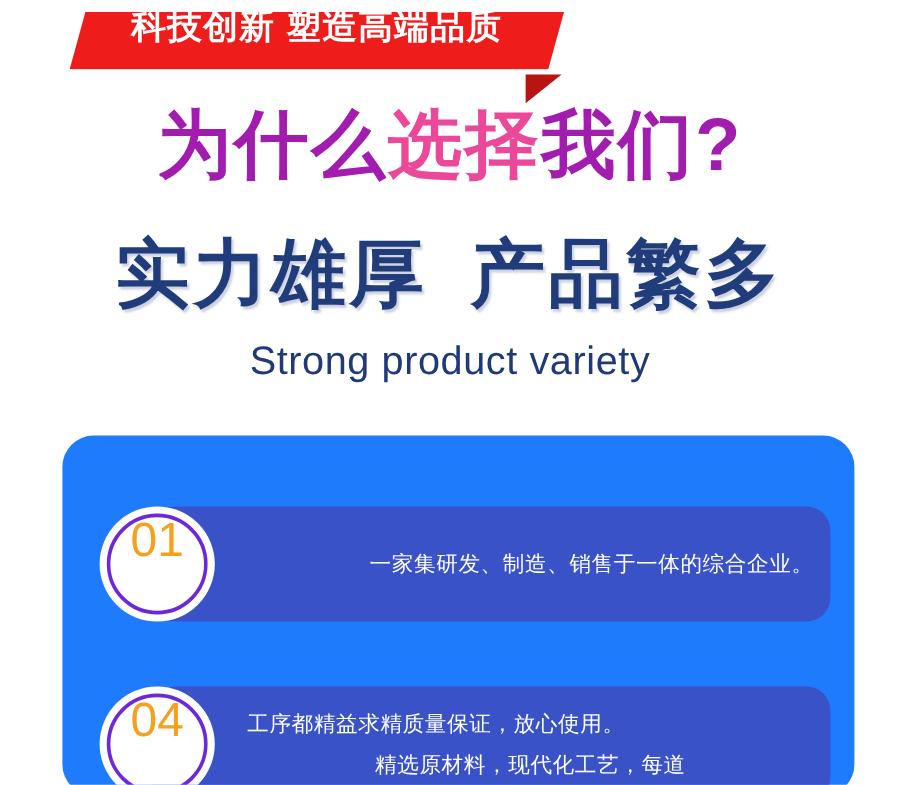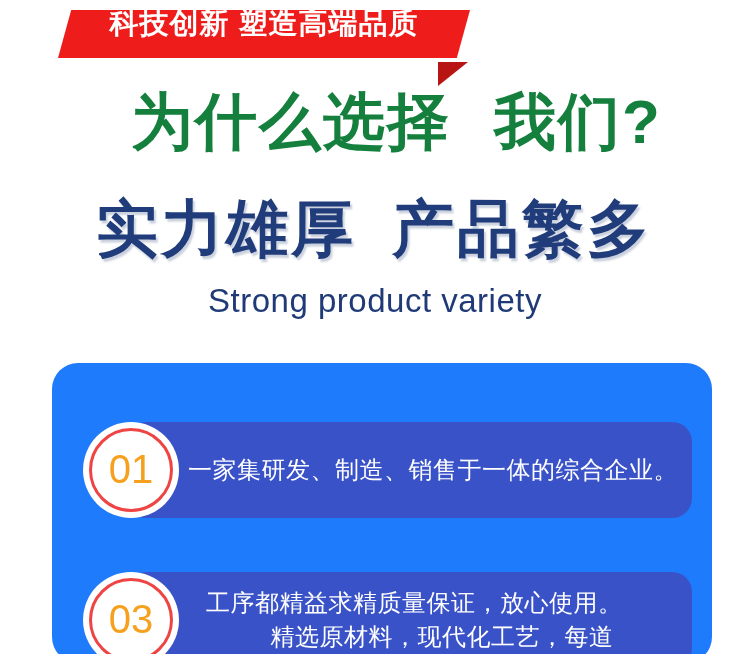--- a/index.html
+++ b/index.html
@@ -68,22 +68,22 @@
     left: 0;
     top: 86px;
     width: 750px;
     text-align: center;
     font-size: 62px;
     font-weight: bold;
     line-height: 72px;
     letter-spacing: 2px;
     white-space: nowrap;
   }
-  .hm-blue  { color: #15803d; margin-left: 43px; }
-  .hm-orange{ color: #15803d; }
+  .hm-blue  { color: #a21caf; }
+  .hm-orange{ color: #ec4899; }
 
   
   .headline-sub {
     position: absolute;
     left: 0;
     top: 186px;
     width: 748px;
     text-align: center;
     font-size: 62px;
     font-weight: bold;
@@ -142,23 +142,23 @@
     border-radius: 50%;
     background: #ffffff;
     display: flex;
     align-items: center;
     justify-content: center;
   }
   .badge-ring {
     width: 78px;
     height: 78px;
     border-radius: 50%;
-    border: 3px solid #ef4444;
-    display: flex;
-    align-items: center;
+    border: 3px solid #6d28d9;
+    display: flex;
+    align-items: flex-start;
     justify-content: center;
   }
   .badge-num {
     color: #f5a01e;
     font-size: 40px;
     font-weight: normal;
     line-height: 1;
     letter-spacing: 0px;
     transform: translateY(-1px);
   }
@@ -175,21 +175,21 @@
     display: flex;
     flex-direction: column;
     align-items: center;
     justify-content: center;
     box-sizing: border-box;
     padding-left: 80px;
     padding-right: 14px;
   }
   .pill-line {
     color: #ffffff;
-    font-size: 24px;
+    font-size: 18px;
     line-height: 34px;
     letter-spacing: 0.5px;
     white-space: nowrap;
     text-align: center;
   }
   .pill-line.indent-left  { align-self: flex-start; }
   .pill-line.indent-right { align-self: flex-end; }
 </style>
 </head>
 <body>
@@ -226,20 +226,20 @@
       </div>
     </div>
 
     <div class="feature-row row-1">
       <div class="pill">
         <div class="pill-line indent-left">工序都精益求精质量保证，放心使用。</div>
         <div class="pill-line">精选原材料，现代化工艺，每道</div>
       </div>
       <div class="badge">
         <div class="badge-ring">
-          <span class="badge-num">03</span>
+          <span class="badge-num">04</span>
         </div>
       </div>
     </div>
 
   </div>
 
 </div>
 
 </body></html>

